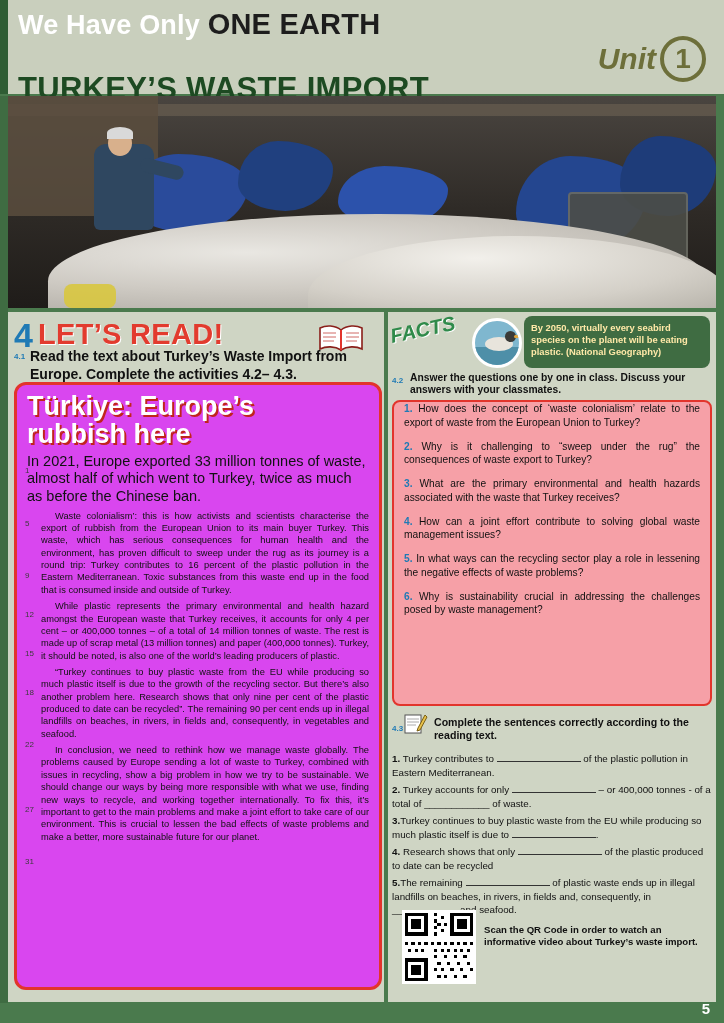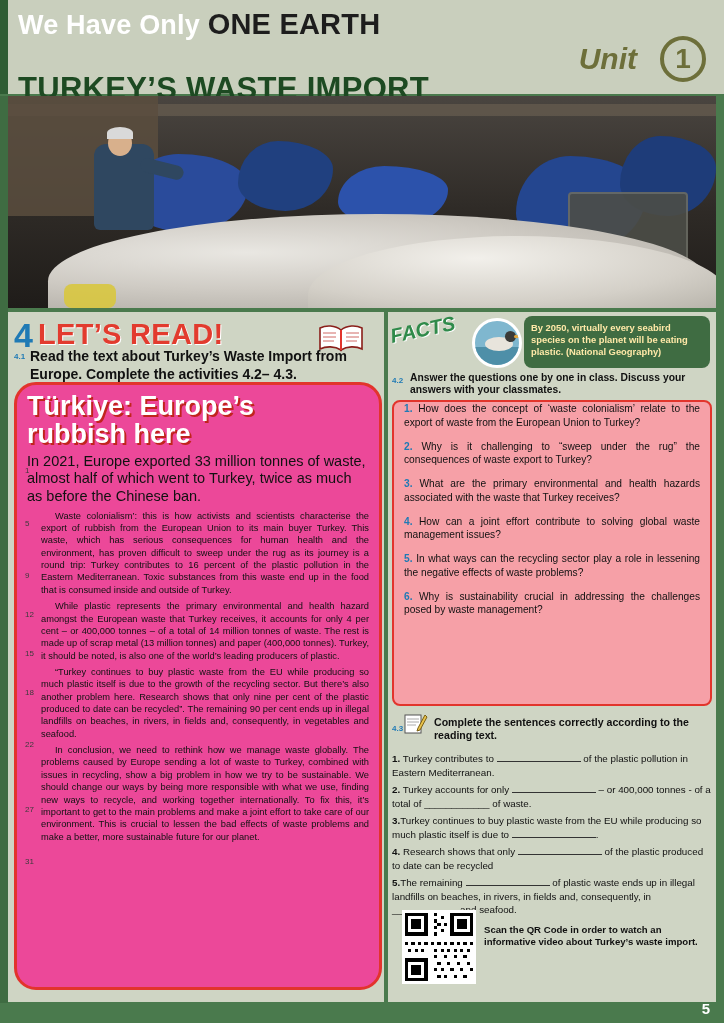--- a/index.html
+++ b/index.html
@@ -27,21 +27,21 @@
     position:absolute; left:18px; top:8px;
     font-size:27px; font-weight:bold; color:#ffffff; letter-spacing:.2px;
   }
   .hdr-line1 .strong { color:#1d1d1d; font-size:29px; }
   .hdr-line2 {
     position:absolute; left:18px; top:47px;
     font-size:31px; font-weight:bold; color:#1d4a22; letter-spacing:.3px;margin-top:24px;
   }
   .unit-wrap {
     position:absolute; right:18px; top:36px;
-    display:flex; align-items:center; gap:23px;
+    display:flex; align-items:center; gap:4px;
   }
   .unit-word { font-size:30px; font-weight:bold; color:#6d6f3a; font-style:italic; }
   .unit-circle {
     width:46px;height:46px;border-radius:50%;
     border:4px solid #6d6f3a; color:#6d6f3a;
     display:flex;align-items:center;justify-content:center;
     font-size:28px;font-weight:bold;
   }
   
   .hero {
@@ -115,21 +115,21 @@
   .tag41 {
     position:absolute;left:6px;top:40px;font-size:8px;color:#1f7ab5;font-weight:bold;
   }
   .instr41 {
     position:absolute;left:22px;top:36px;width:330px;
     font-size:14px;font-weight:bold;color:#111; line-height:1.25;
   }
   
   .red-box {
     position:absolute;left:6px;top:70px;width:368px;height:608px;
-    background:#ec4899; border:3px solid #e2342c; border-radius:22px;
+    background:#d946ef; border:3px solid #e2342c; border-radius:12px;
   }
   .red-title {
     margin:8px 10px 2px 10px;
     font-size:27px;font-weight:bold;color:#ffffff;line-height:1.03;
     text-shadow:2px 2px 0 #c1241d;
   }
   .red-lead {
     margin:4px 10px 4px 10px;font-size:14.5px;color:#111;line-height:1.22;
   }
   .para-wrap { position:relative; margin:2px 10px 0 24px; }

